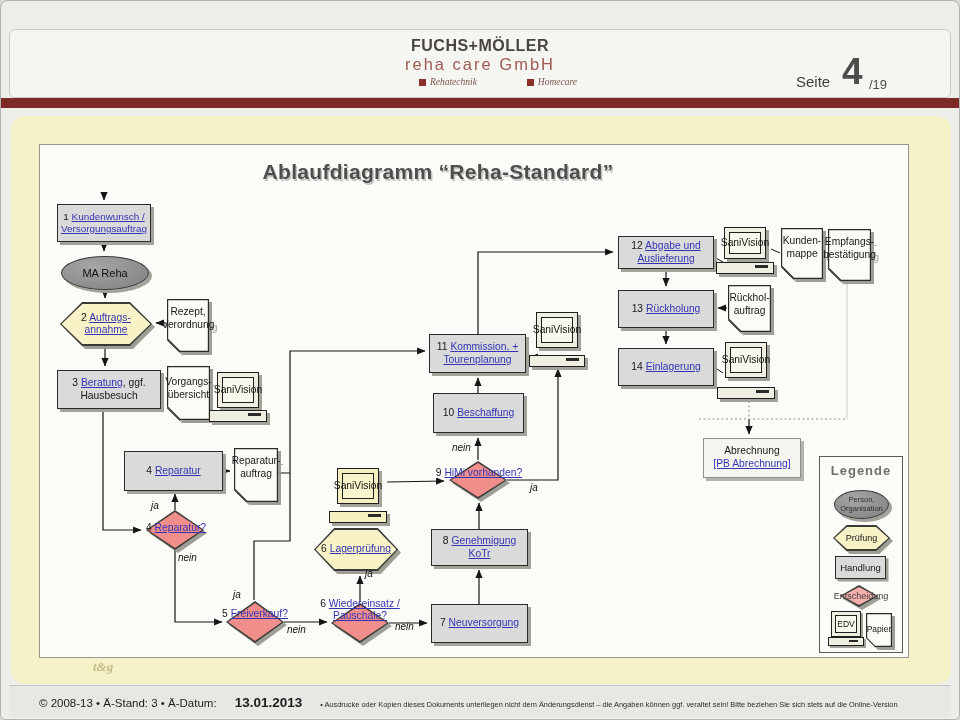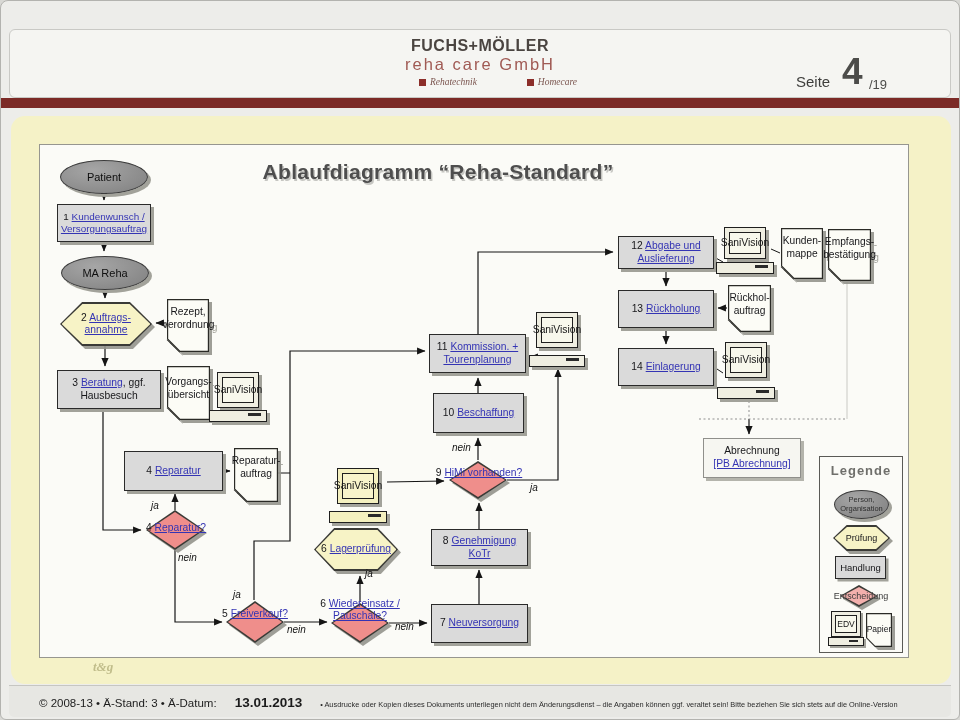--- a/index.html
+++ b/index.html
@@ -153,23 +153,20 @@
     </g>
     <g stroke="#8f8f8f" stroke-width="1" fill="none" stroke-dasharray="2 2.5">
       <path d="M748,400 L748,417"></path>
         <path d="M698,418 L846,418"></path>
     </g>
     <g stroke="#c9c9c4" stroke-width="1" fill="none">
       <path d="M846,281 L846,418"></path>
     </g>
   </svg>
 
-  <div class="ellipse" style="left:59px;top:159px;width:88px;height:34px">
-    <span>Patient</span>
-  </div>
   <div class="ellipse" style="left:60px;top:255px;width:88px;height:34px">
     <span>MA Reha</span>
   </div>
 
   <div class="node" style="left:56px;top:203px;width:94px;height:38px;font-size:9.9px">
     <span class="tx"><span>1</span>
     <span class="lnk">Kundenwunsch / Versorgungsauftrag</span></span>
   </div>
   <div class="node" style="left:56px;top:369px;width:104px;height:39px">
     <span class="tx"><span>3</span>

